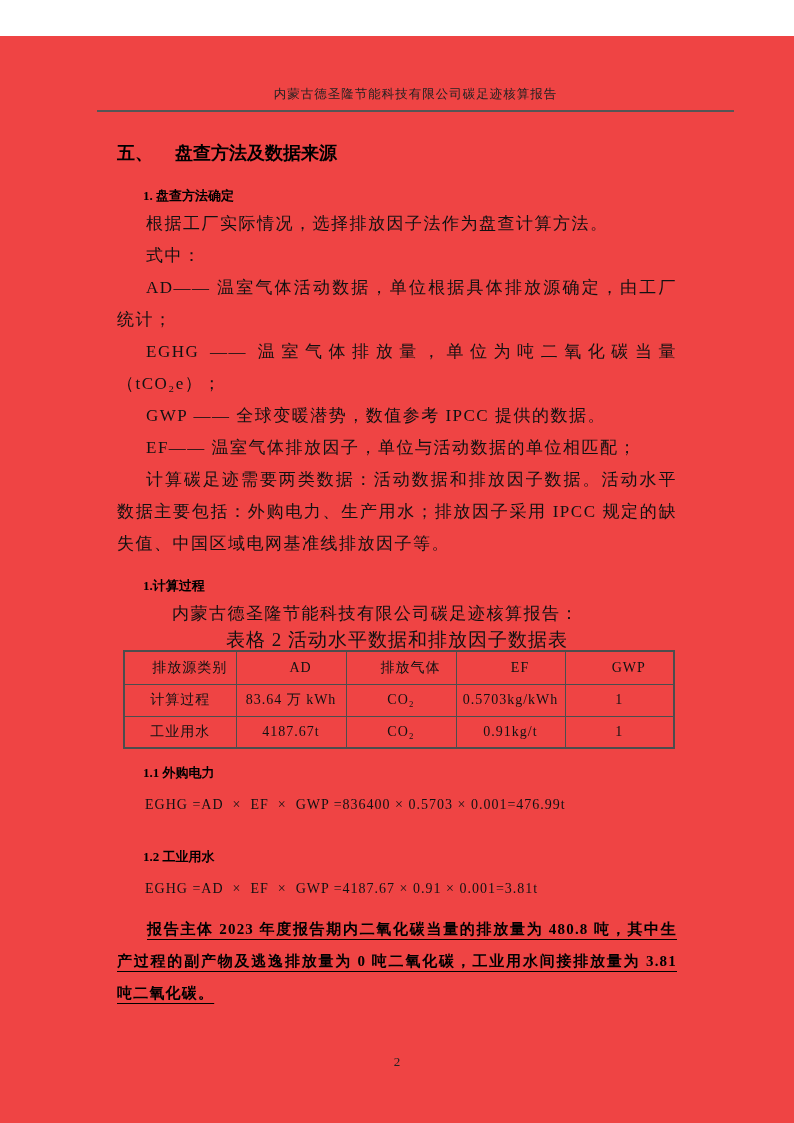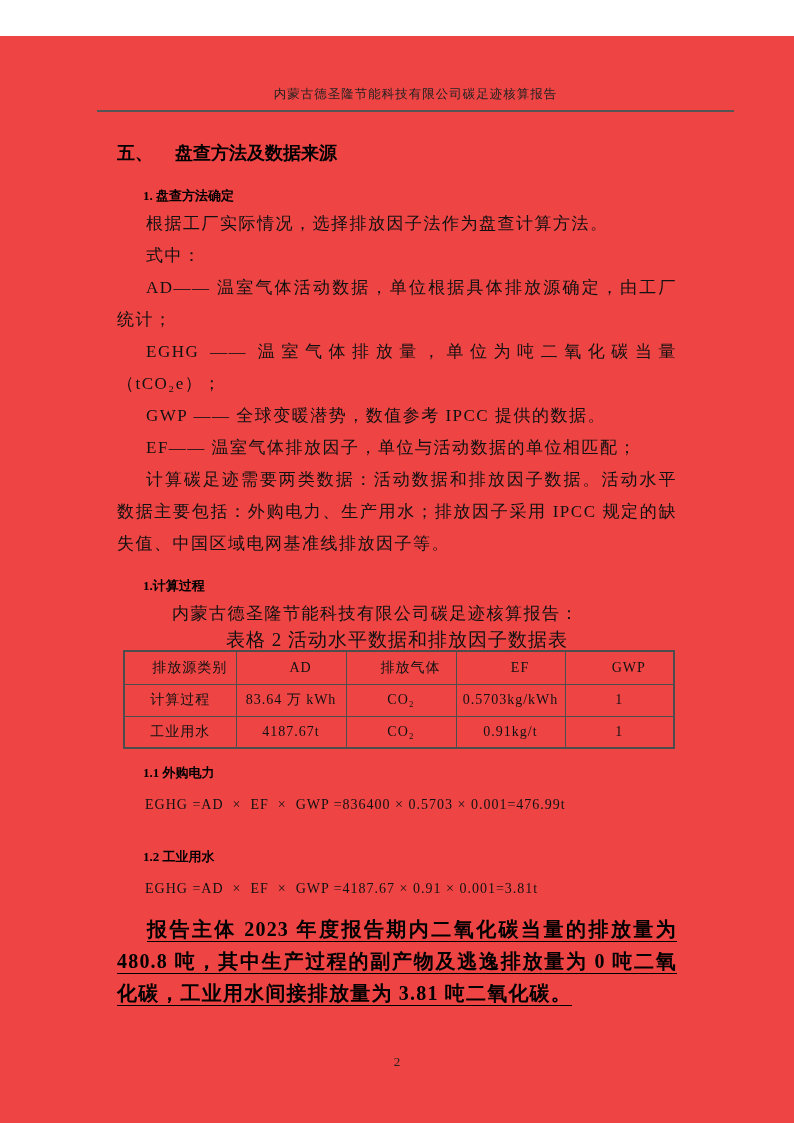--- a/index.html
+++ b/index.html
@@ -96,21 +96,21 @@
     height: 32px;
   }
   table.data-table thead th { height: 33px; padding-left: 19px; }
   .mt18 { margin-top: 18px; }
   .mt14 { margin-top: 14px; }
   .mt12 { margin-top: 12px; }
   .mt24 { margin-top: 24px; }
   .mt6  { margin-top: 6px; }
   .conclusion {
     margin: 8px 0 0 0;
-    font-size: 20px;
+    font-size: 15px;
     font-weight: 700;
     line-height: 32px;
     letter-spacing: 1.2px;
     text-indent: 30px;
     text-align: justify;
     text-decoration: underline;
     text-underline-offset: 5px;
     text-decoration-thickness: 1px;
     color: #000;
   }

